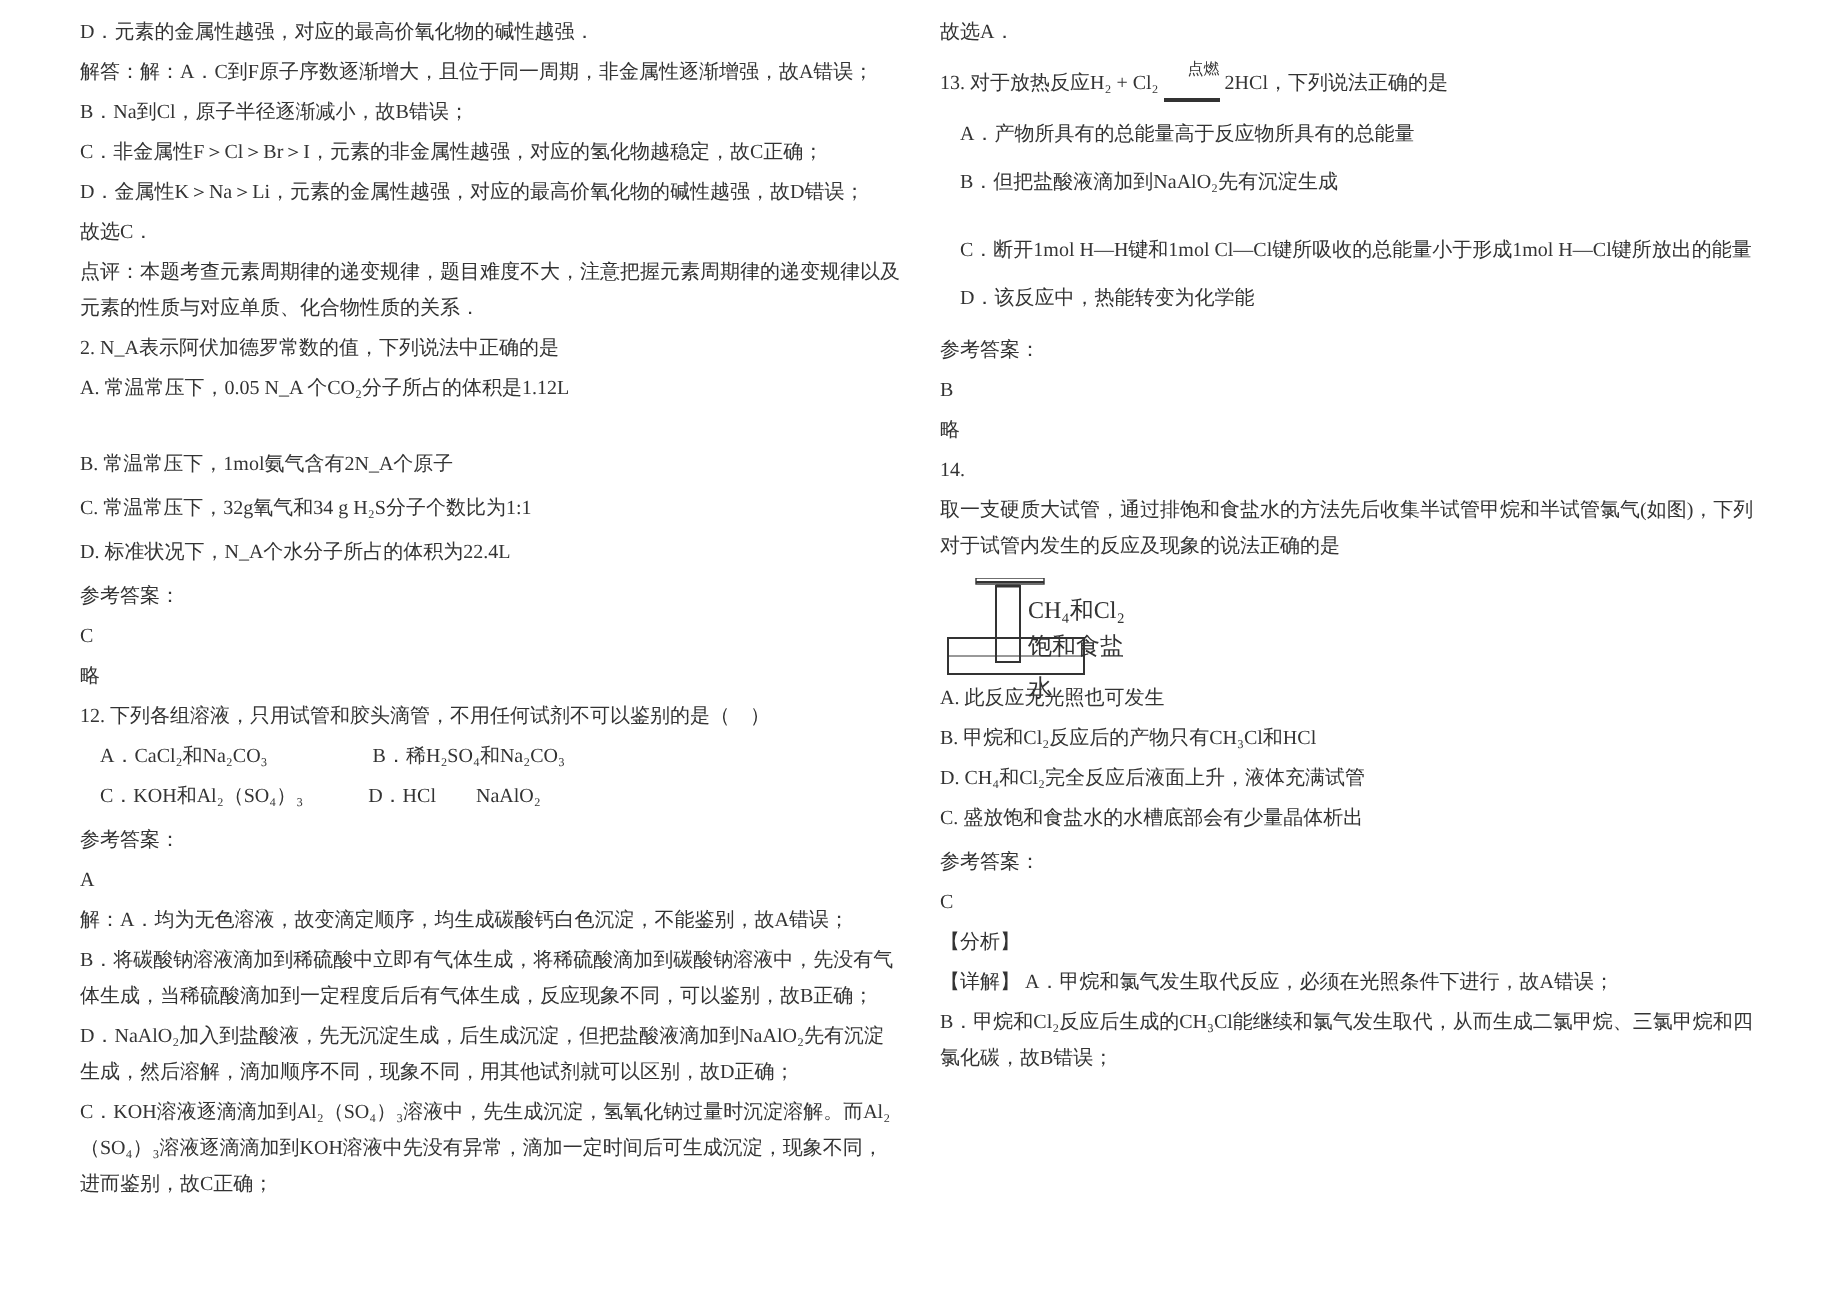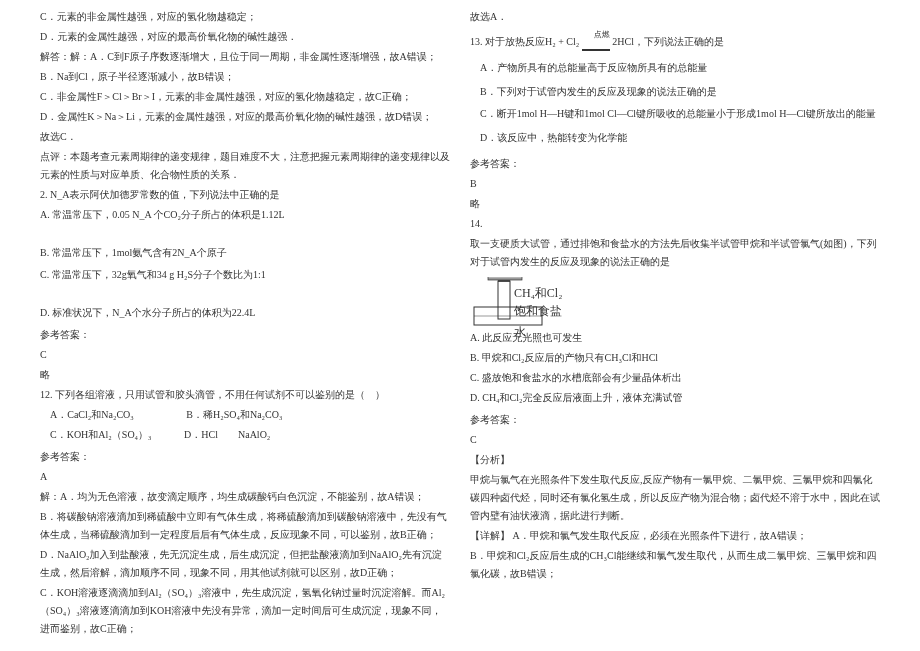--- a/index.html
+++ b/index.html
@@ -35,34 +35,33 @@
     .tube svg { display: block; }
     .tube-labels {
       font-size: 12px;
       position: absolute;
     }
   </style>
 </head>
 <body>
 
 <div class="col col-left">
-  <div class="line">C．元素的非金属性越强，对应的氢化物越稳定；</div>
   <div class="line">D．元素的金属性越强，对应的最高价氧化物的碱性越强．</div>
   <div class="line">解答：解：A．C到F原子序数逐渐增大，且位于同一周期，非金属性逐渐增强，故A错误；</div>
   <div class="line">B．Na到Cl，原子半径逐渐减小，故B错误；</div>
   <div class="line">C．非金属性F＞Cl＞Br＞I，元素的非金属性越强，对应的氢化物越稳定，故C正确；</div>
   <div class="line">D．金属性K＞Na＞Li，元素的金属性越强，对应的最高价氧化物的碱性越强，故D错误；</div>
   <div class="line">故选C．</div>
   <div class="line">点评：本题考查元素周期律的递变规律，题目难度不大，注意把握元素周期律的递变规律以及元素的性质与对应单质、化合物性质的关系．</div>
 
   <div class="line">2. N_A表示阿伏加德罗常数的值，下列说法中正确的是</div>
   <div class="line">A. 常温常压下，0.05 N_A 个CO₂分子所占的体积是1.12L</div>
   <div class="line" style="margin-top:20px">B. 常温常压下，1mol氨气含有2N_A个原子</div>
   <div class="line" style="margin-top:4px">C. 常温常压下，32g氧气和34 g H₂S分子个数比为1:1</div>
-  <div class="line" style="margin-top:20px">D. 标准状况下，N_A个水分子所占的体积为22.4L</div>
+  <div class="line" style="margin-top:4px">D. 标准状况下，N_A个水分子所占的体积为22.4L</div>
   <div class="line answer-label">参考答案：</div>
   <div class="line">C</div>
   <div class="line">略</div>
 
   <div class="line">12. 下列各组溶液，只用试管和胶头滴管，不用任何试剂不可以鉴别的是（　）</div>
   <div class="line">
     <span class="option">A．CaCl₂和Na₂CO₃</span>
     <span style="margin-left:50px">B．稀H₂SO₄和Na₂CO₃</span>
   </div>
   <div class="line">
@@ -82,22 +81,22 @@
 
   <div class="line">
     <span>13. 对于放热反应H₂ + Cl₂ </span>
     <span style="display:inline-block;vertical-align:middle;text-align:right;font-size:8px;">
       <span>点燃</span><br>
       <span style="border-top:1px solid #333;border-bottom:1px solid #333;display:inline-block;width:28px;height:2px;"></span>
     </span>
     <span> 2HCl，下列说法正确的是</span>
   </div>
   <div class="line option">A．产物所具有的总能量高于反应物所具有的总能量</div>
-  <div class="line option" style="margin-top:6px">B．下列对于试管内发生的反应及现象的说法正确的是</div>
-  <div class="line option" style="margin-top:4px">C．断开1mol H—H键和1mol Cl—Cl键所吸收的总能量小于形成1mol H—Cl键所放出的能量</div>
+  <div class="line option" style="margin-top:6px">B．但把盐酸液滴加到NaAlO₂先有沉淀生成</div>
+  <div class="line option" style="margin-top:16px">C．断开1mol H—H键和1mol Cl—Cl键所吸收的总能量小于形成1mol H—Cl键所放出的能量</div>
   <div class="line option" style="margin-top:6px">D．该反应中，热能转变为化学能</div>
 
   <div class="line answer-label" style="margin-top:8px">参考答案：</div>
   <div class="line">B</div>
   <div class="line">略</div>
 
   <div class="line">14.</div>
   <div class="line">取一支硬质大试管，通过排饱和食盐水的方法先后收集半试管甲烷和半试管氯气(如图)，下列对于试管内发生的反应及现象的说法正确的是</div>
 
   <div class="diagram-box">
@@ -110,24 +109,23 @@
         <line x1="18" y1="2" x2="52" y2="2" stroke="#333" stroke-width="1"></line>
         <rect x="18" y="0" width="34" height="3" fill="none" stroke="#333" stroke-width="0.7"></rect>
       </svg>
       <div class="tube-labels" style="top:6px;left:44px;">CH₄和Cl₂</div>
       <div class="tube-labels" style="top:24px;left:44px;">饱和食盐水</div>
     </div>
   </div>
 
   <div class="line">A. 此反应无光照也可发生</div>
   <div class="line">B. 甲烷和Cl₂反应后的产物只有CH₃Cl和HCl</div>
+  <div class="line">D. CH₄和Cl₂完全反应后液面上升，液体充满试管</div>
   <div class="line">C. 盛放饱和食盐水的水槽底部会有少量晶体析出</div>
-  <div class="line">D. CH₄和Cl₂完全反应后液面上升，液体充满试管</div>
   <div class="line answer-label">参考答案：</div>
   <div class="line">C</div>
   <div class="line">【分析】</div>
-  <div class="line">甲烷与氯气在光照条件下发生取代反应,反应产物有一氯甲烷、二氯甲烷、三氯甲烷和四氯化碳四种卤代烃，同时还有氯化氢生成，所以反应产物为混合物；卤代烃不溶于水中，因此在试管内壁有油状液滴，据此进行判断。</div>
   <div class="line">
     <span>【详解】</span>
     <span>A．甲烷和氯气发生取代反应，必须在光照条件下进行，故A错误；</span>
   </div>
   <div class="line">B．甲烷和Cl₂反应后生成的CH₃Cl能继续和氯气发生取代，从而生成二氯甲烷、三氯甲烷和四氯化碳，故B错误；</div>
 </div>
 
 </body></html>

